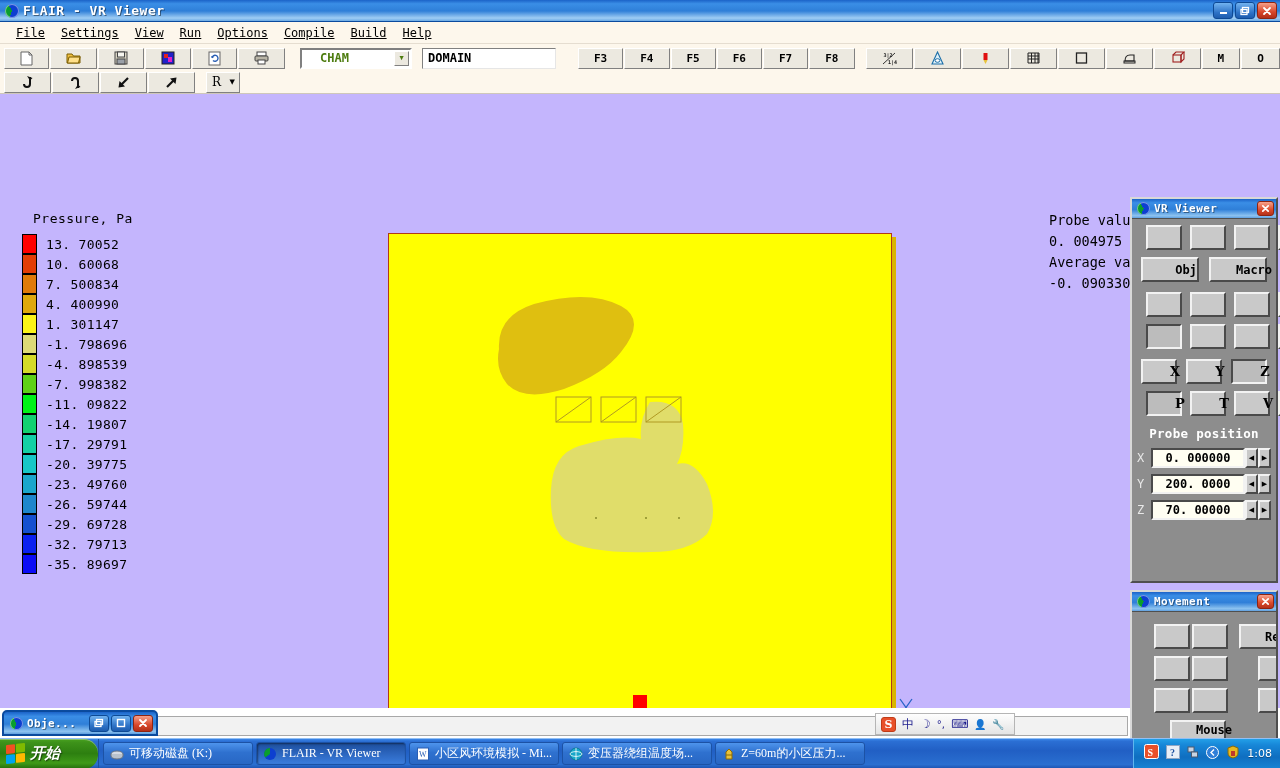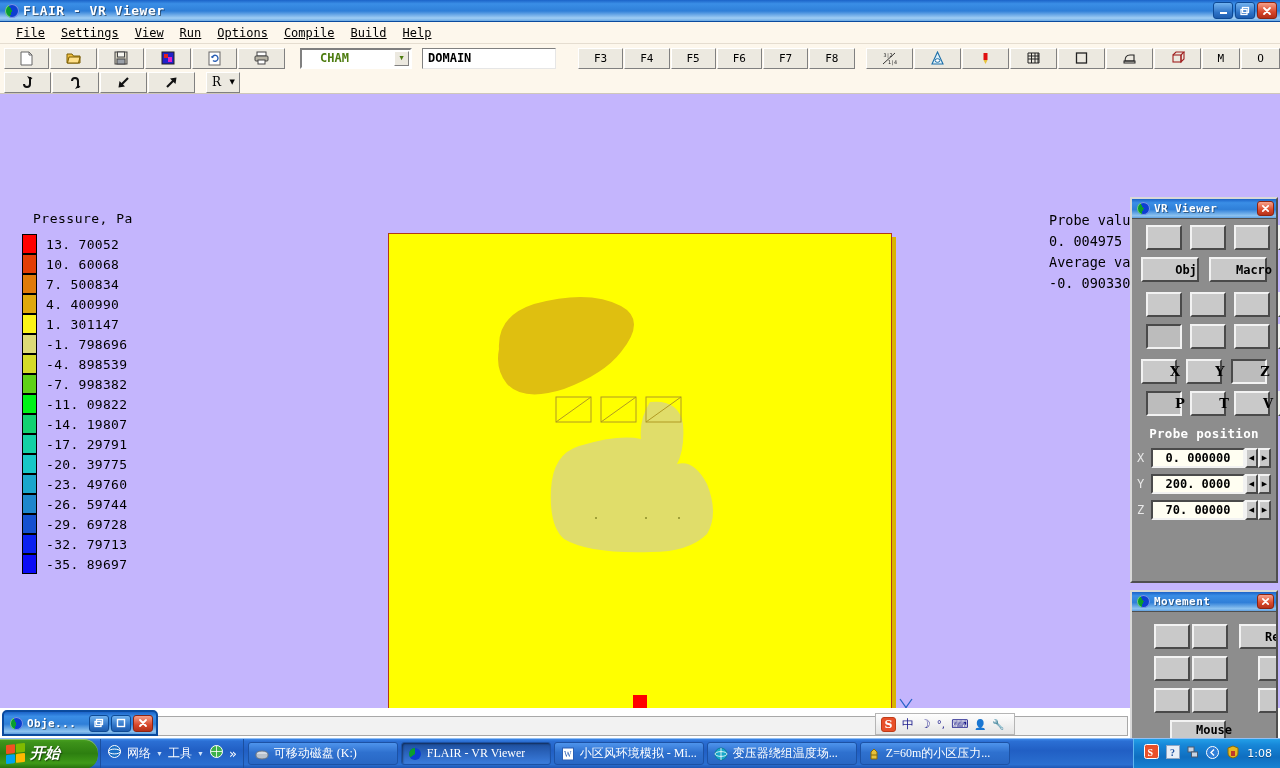--- a/index.html
+++ b/index.html
@@ -73,21 +73,21 @@
   .tb-row.r2 { top: 26px; }
 
   .btn {
     height: 21px; min-width: 21px;
     margin-right: 1px;
     background: #ece9e0;
     border: 1px solid;
     border-color: #ffffff #808080 #808080 #ffffff;
     display: inline-flex; align-items: center; justify-content: center;
     font-family: "DejaVu Sans Mono", monospace;
-    font-size: 11px; color: #000; font-weight: normal;
+    font-size: 11px; color: #000; font-weight: bold;
     padding: 0 15px; position: relative;
   }
   .btn.sunken {
     border-color: #808080 #ffffff #ffffff #808080;
     background: #e2ded4;
   }
   .btn.wide { min-width: 24px; }
   .btn.gap { margin-left: 10px; }
 
   .btn svg { display:block; }
@@ -1056,39 +1056,20 @@
     <div class="start">
       <div class="start-logo">
         <i style="background:#f25022"></i>
           <i style="background:#7fba00"></i>
         <i style="background:#00a4ef"></i>
           <i style="background:#ffb900"></i>
       </div>
       <div class="start-text">开始</div>
     </div>
 
-    <div class="quicklaunch">
-      <span>
-        <svg width="15" height="15" viewBox="0 0 15 15">
-            <circle cx="7.5" cy="7.5" r="6" fill="#1b6fc4" stroke="#fff" stroke-width="1"></circle>
-            <ellipse cx="7.5" cy="7.5" rx="6" ry="2.4" fill="none" stroke="#fff" stroke-width="1"></ellipse>
-          </svg>
-      </span>
-      <span class="ql-txt">网络</span>
-      <span class="ql-caret">▼</span>
-      <span class="ql-txt">工具</span>
-      <span class="ql-caret">▼</span>
-      <span>
-        <svg width="15" height="15" viewBox="0 0 15 15">
-            <circle cx="7.5" cy="7.5" r="6" fill="#3cb04a" stroke="#fff"></circle>
-            <path d="M7.5 1.5 v12 M1.5 7.5 h12" stroke="#fff" stroke-width=".8"></path>
-          </svg>
-      </span>
-      <span class="ql-txt" style="font-size:13px;">»</span>
-    </div>
 
     <div class="tasks">
       <div class="task">
         <span class="task-ico">
           <svg width="14" height="14" viewBox="0 0 14 14">
               <ellipse cx="7" cy="7" rx="6" ry="3" fill="#d5dbe3" stroke="#6c7682"></ellipse>
               <path d="M1 7 v2 a6 3 0 0 0 12 0 v-2" fill="#b9c2cc" stroke="#6c7682"></path>
             </svg>
         </span>
         <span class="task-label">可移动磁盘 (K:)</span>

